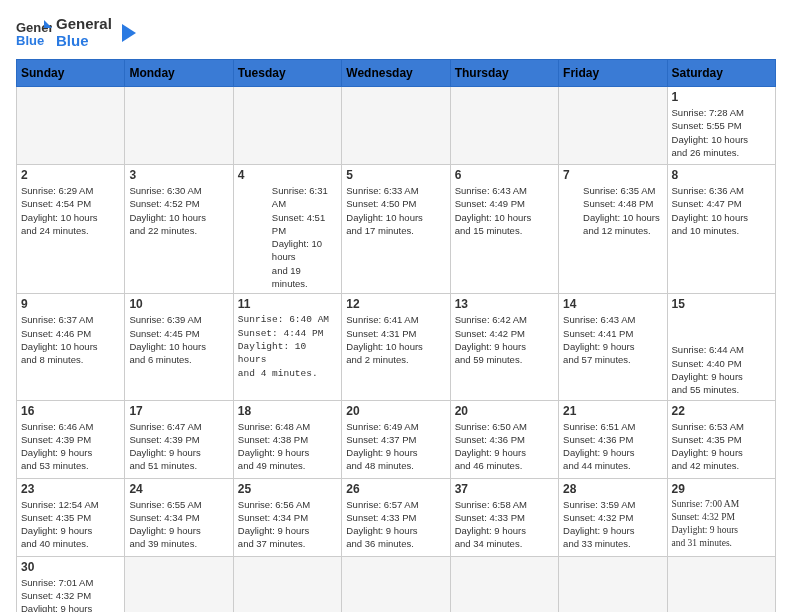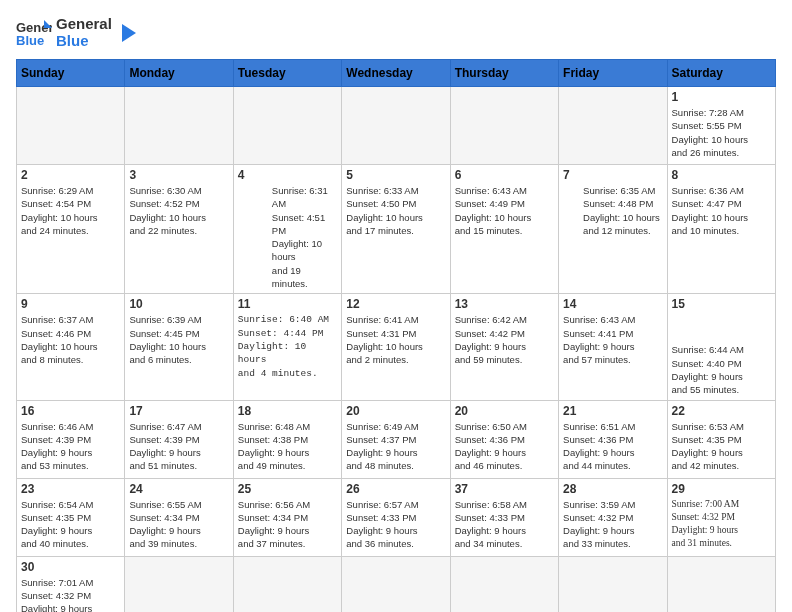--- a/index.html
+++ b/index.html
@@ -280,21 +280,21 @@
           <span class="day-number">22</span>
           <div class="day-info" style="white-space: pre-line;">Sunrise: 6:53 AM
 Sunset: 4:35 PM
 Daylight: 9 hours
 and 42 minutes.</div>
         </td>
       </tr>
       <tr>
         <td>
           <span class="day-number">23</span>
-          <div class="day-info" style="white-space: pre-line;">Sunrise: 6:54 AM
+          <div class="day-info" style="white-space: pre-line;">Sunrise: 12:54 AM
 Sunset: 4:35 PM
 Daylight: 9 hours
 and 40 minutes.</div>
         </td>
         <td>
           <span class="day-number">24</span>
           <div class="day-info" style="white-space: pre-line;">Sunrise: 6:55 AM
 Sunset: 4:34 PM
 Daylight: 9 hours
 and 39 minutes.</div>

